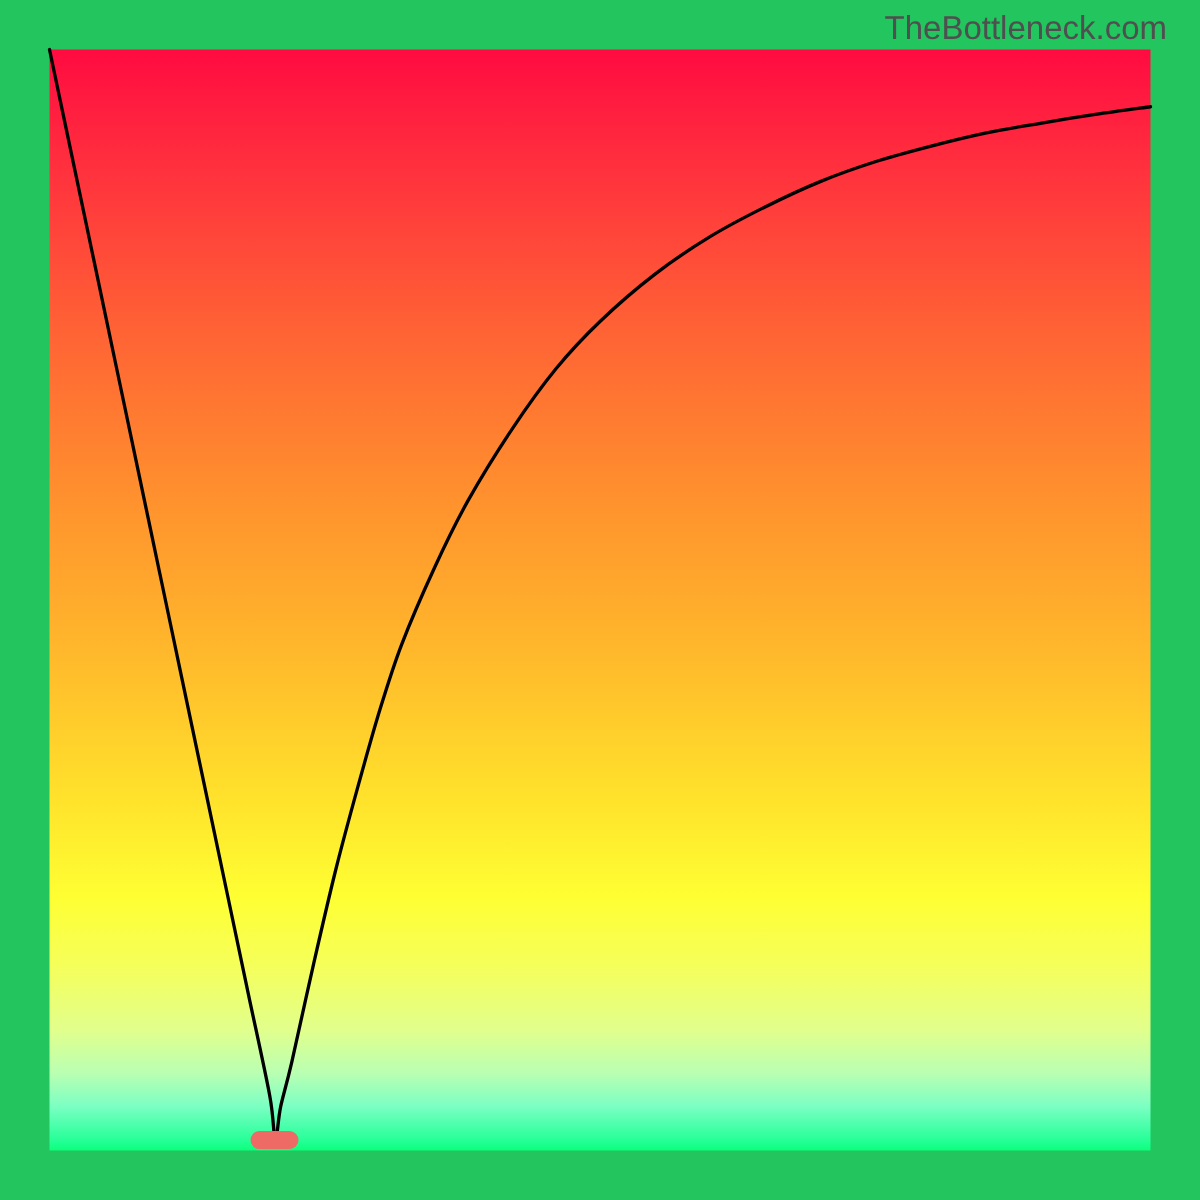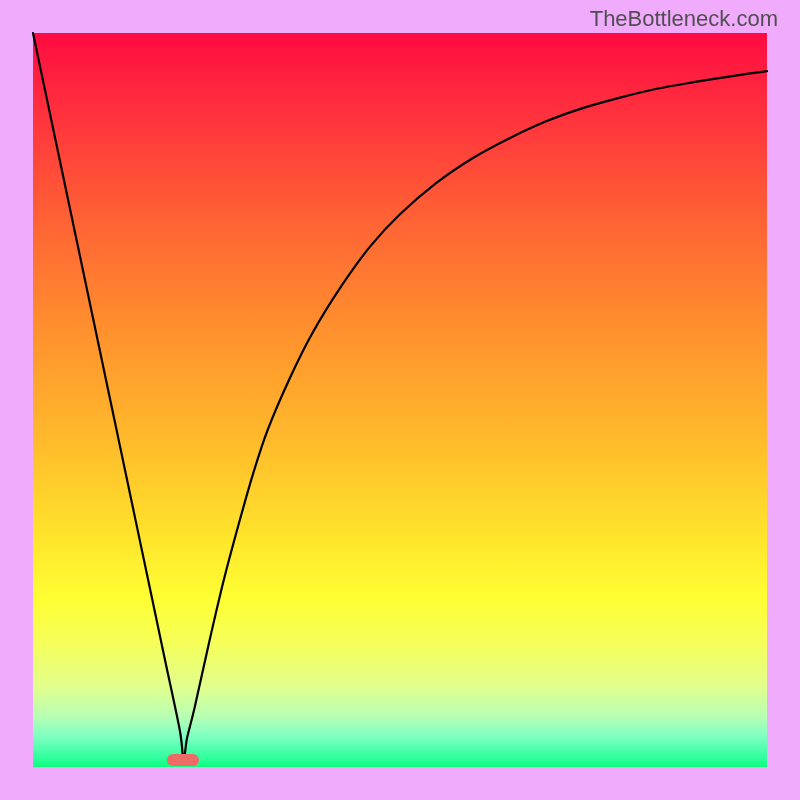--- a/index.html
+++ b/index.html
@@ -8,21 +8,21 @@
     width: 800px;
     height: 800px;
     overflow: hidden;
     background: #000;
     font-family: Arial, Helvetica, sans-serif;
   }
   .frame {
     position: relative;
     width: 800px;
     height: 800px;
-    background: #f0abfc;
+    background: #22c55e;
   }
   .plot-area {
     position: absolute;
     left: 33px;
     top: 33px;
     width: 734px;
     height: 734px;
     
     background: linear-gradient(
       to bottom,

